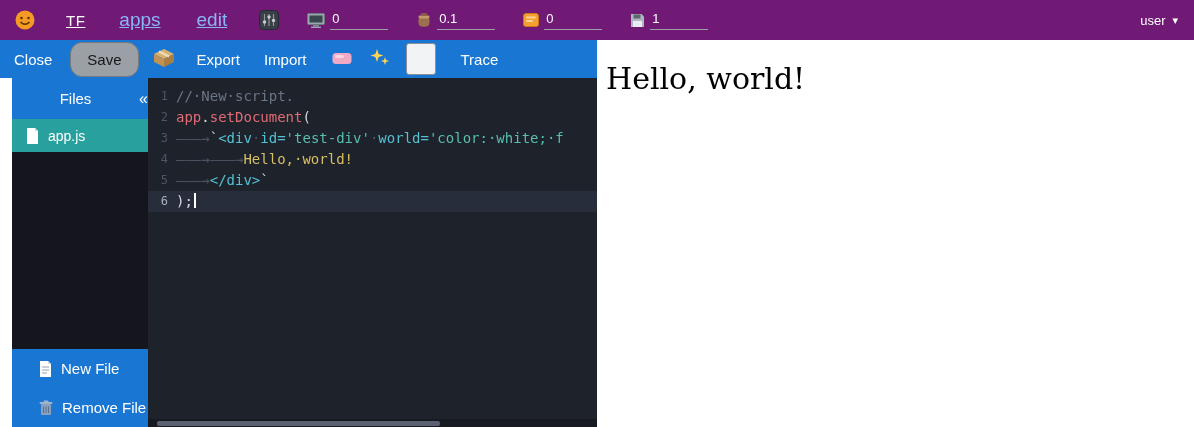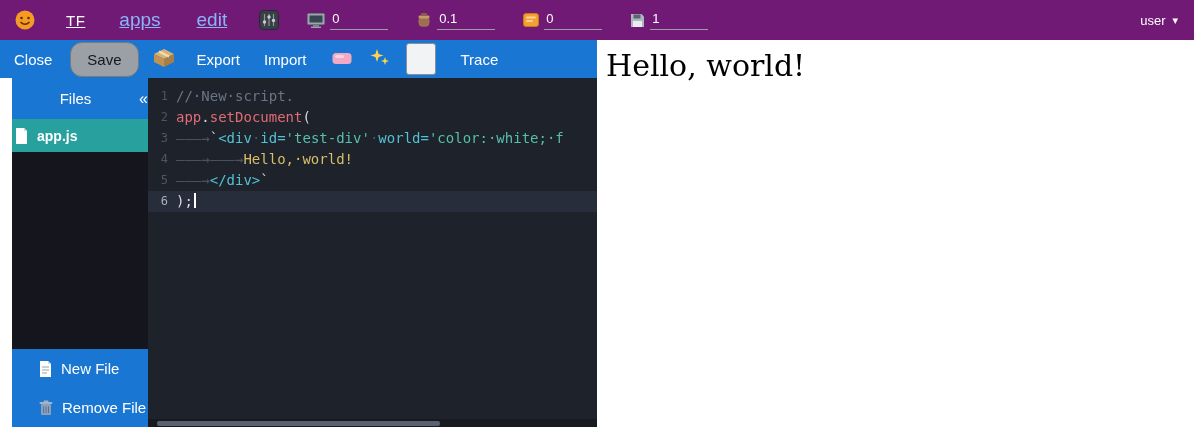--- a/index.html
+++ b/index.html
@@ -33,21 +33,21 @@
   .btn-sparkles{margin-left:10px}
   .blank-btn{margin-left:12px;width:30px;height:32px;background:#f1f3f4;border:1px solid #8a9096;border-radius:3px;cursor:pointer}
   .btn-delete{margin-left:8px}
   .btn-trace{margin-left:14px}
 
   
   .sidebar{position:absolute;top:78px;left:12px;width:148px;height:349px;background:#14151d;display:flex;flex-direction:column;color:#fff}
   .files-header{flex:0 0 41px;background:#1976d2;display:flex;align-items:center;font-size:15px}
   .files-title{flex:1;text-align:center}
   .collapse-btn{background:none;border:none;color:#fff;font-size:16px;padding:0 12px 0 0;font-family:inherit;cursor:pointer}
-  .file-item{flex:0 0 33px;background:#27a09e;display:flex;align-items:center;gap:9px;padding-left:3px;font-size:14px;font-weight:bold;cursor:pointer}
+  .file-item{flex:0 0 33px;background:#27a09e;display:flex;align-items:center;gap:9px;padding-left:14px;font-size:14px;font-weight:normal;cursor:pointer}
   .sidebar-spacer{flex:1}
   .side-action{flex:0 0 39px;background:#1976d2;border:none;color:#fff;font-size:15px;font-family:inherit;display:flex;align-items:center;gap:9px;padding:0 0 0 27px;text-align:left;cursor:pointer}
 
   
   .editor{position:absolute;top:78px;left:148px;width:449px;height:349px;background:#1e222b;overflow:hidden;font-family:"DejaVu Sans Mono",monospace}
   .code{padding-top:8px}
   .line{display:flex;height:21px;line-height:21px;font-size:14px}
   .gut{flex:0 0 28px;width:28px;box-sizing:border-box;text-align:right;padding-right:8px;color:#4d5664;font-size:12px}
   .src{flex:1;white-space:pre;overflow:hidden}
   .line.active .gut,.line.active .src{background:#272d3a}
@@ -59,21 +59,21 @@
   .tk-attr{color:#53c1d4}
   .tk-str{color:#56bfae}
   .tk-text{color:#d8bf66}
   .tk-ws{color:#4a5361}
   .cursor{display:inline-block;width:2px;height:15px;background:#fff;vertical-align:-2px;margin-left:1px}
   .hscroll{position:absolute;left:0;bottom:0;width:100%;height:8px;background:#171a21}
   .hthumb{position:absolute;left:9px;top:2px;width:283px;height:5px;background:#5a6170;border-radius:2px}
 
   
   .output{position:absolute;top:40px;left:597px;width:597px;height:387px;background:#fff}
-  .output-text{margin:0;padding:7px 0 0 9px;font-family:"DejaVu Serif",serif;font-size:30px;font-weight:normal;color:#000;line-height:1.25}
+  .output-text{margin:0;padding:20px 0 0 9px;font-family:"DejaVu Serif",serif;font-size:30px;font-weight:normal;color:#000;line-height:1.25}
 </style>
 </head>
 <body>
 
 <div id="screen">
 
   <div class="topbar">
     <span class="icon face">
       <svg width="22" height="22" viewBox="0 0 22 22">
           <circle cx="11" cy="11" r="9.5" fill="#f59b23"></circle>

